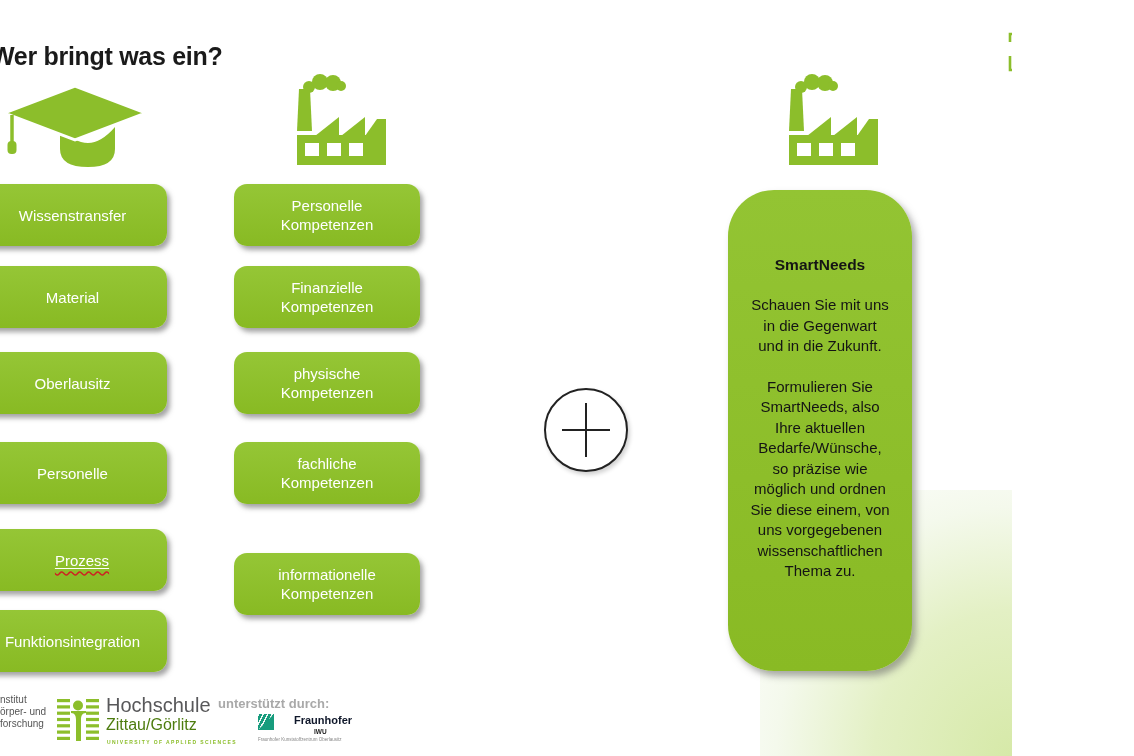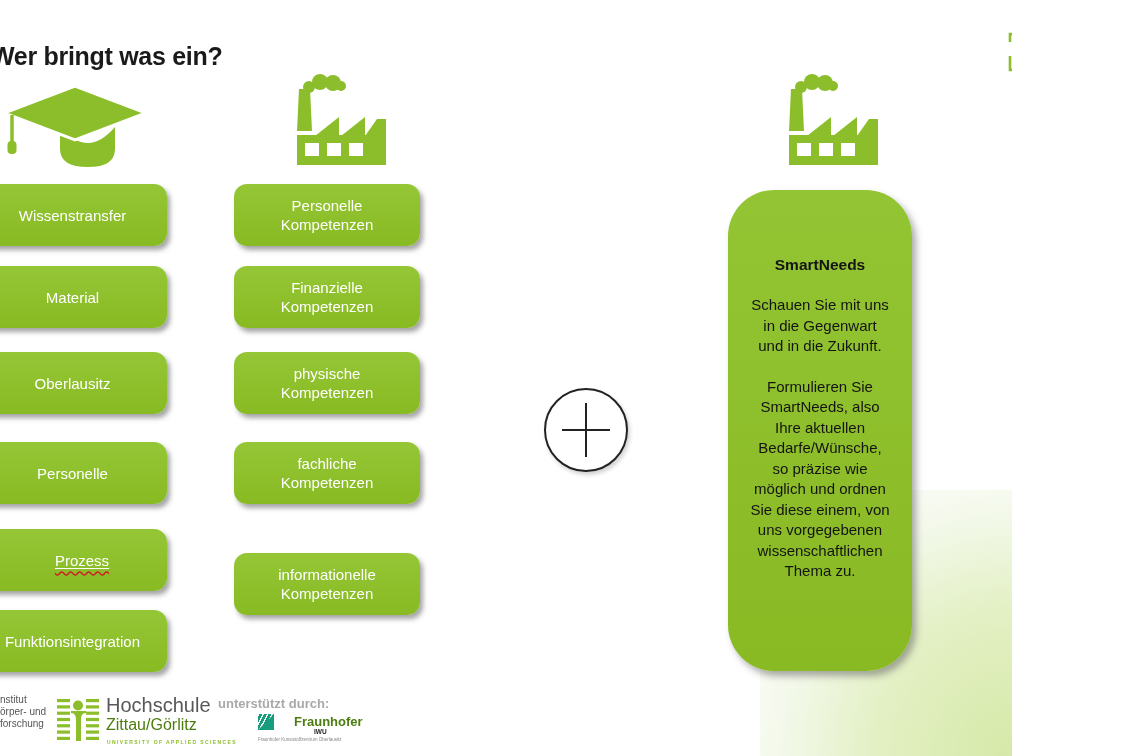--- a/index.html
+++ b/index.html
@@ -66,21 +66,21 @@
   .hs-uas{position:absolute;left:107px;top:739px;font-size:5px;letter-spacing:1.4px;color:#8cbe2b;font-weight:700;white-space:nowrap;}
   .supported{position:absolute;left:218px;top:696px;font-size:13px;font-weight:700;color:#a9a9a9;white-space:nowrap;}
   .fh-sq{
     position:absolute;left:258px;top:714px;width:16px;height:16px;background:#179c7d;
   }
   .fh-sq::after{
     content:"";position:absolute;inset:0;
     background:repeating-linear-gradient(118deg, rgba(255,255,255,0.95) 0 1.5px, transparent 1.5px 4px);
     clip-path:polygon(0 0,100% 0,0 100%);
   }
-  .fh-name{position:absolute;left:278px;top:714px;font-size:13px;font-weight:700;color:#4d7c0f;white-space:nowrap;padding-left:16px;}
+  .fh-name{position:absolute;left:278px;top:714px;font-size:11px;font-weight:700;color:#0f172a;white-space:nowrap;padding-left:16px;}
   .fh-unit{position:absolute;left:314px;top:728px;font-size:6.5px;font-weight:700;color:#1a1a1a;}
   .fh-sub{position:absolute;left:258px;top:737px;font-size:4.5px;color:#888;white-space:nowrap;}
   
   .fund{position:absolute;font-family:"Liberation Serif", serif;color:#111;font-size:15px;white-space:nowrap;}
   .fund-1{left:1112px;top:619px;}
   .fund-2{left:1112px;top:721px;}
   .fund-3{left:1112px;top:734px;}
   .eagle{position:absolute;left:1111px;top:645px;}
   .icon-abs{position:absolute;}
 </style>

